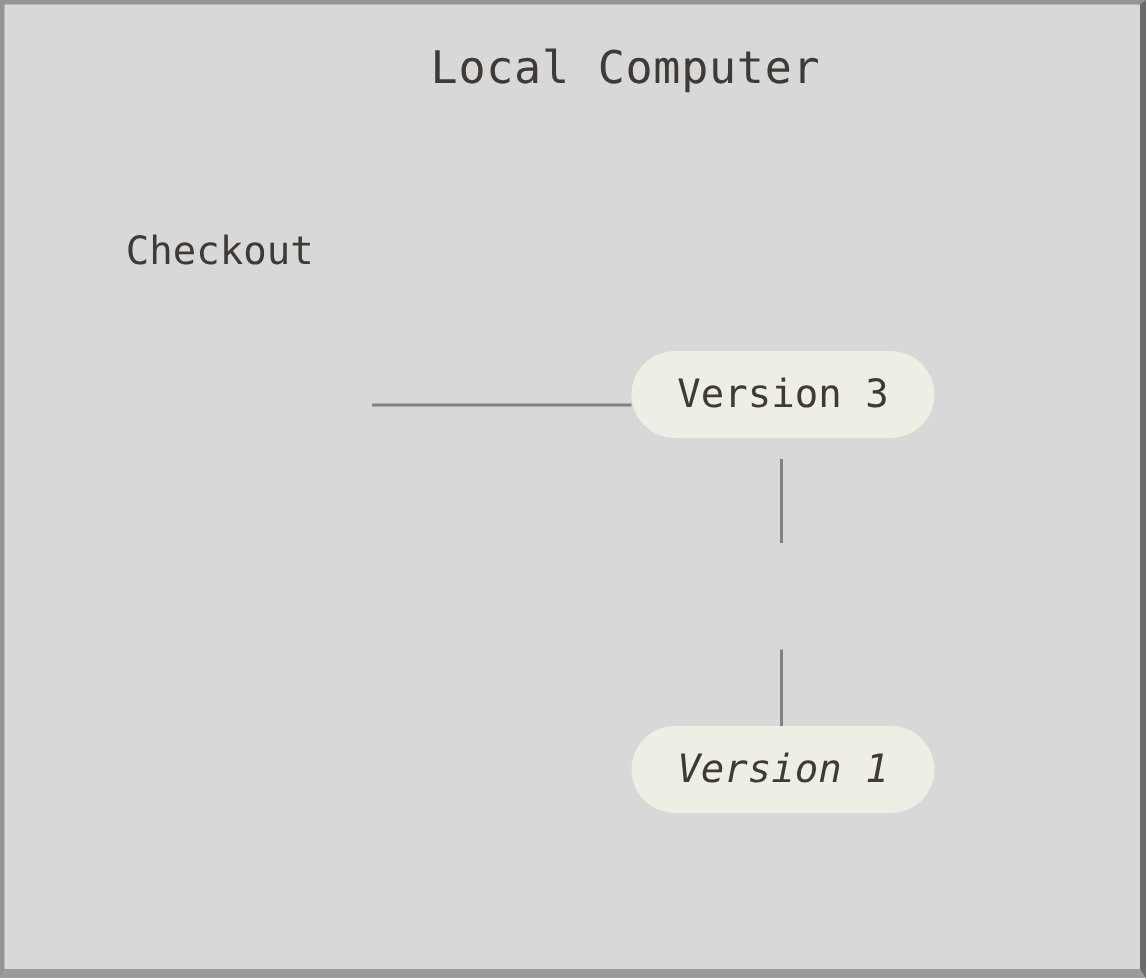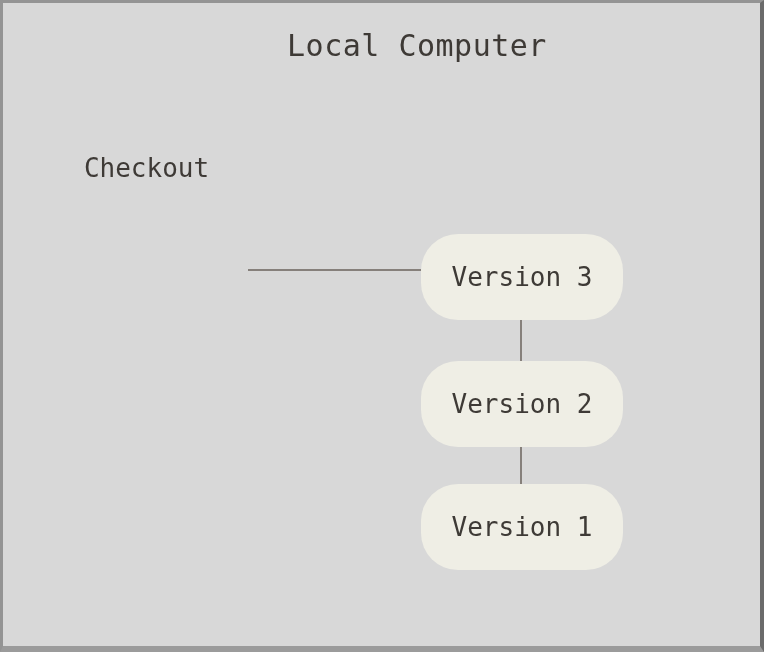--- a/index.html
+++ b/index.html
@@ -59,40 +59,40 @@
   .vdb-title{
     position:absolute;
     left:0;top:18px;width:100%;
     text-align:center;
     font-size:26px;
     line-height:1;
     color:var(--text);
   }
   .pill{
     position:absolute;
-    height:86px;
+    height:58px;
     border-radius:37px;
     display:flex;
     align-items:center;
     justify-content:center;
     font-size:26px;
     color:var(--text);
   }
   .pill-file{
     left:45px;top:234px;width:203px;height:72px;
     background:var(--file-fill);
     color:var(--file-text);
   }
   .pill-version{
     left:421px;width:202px;
     background:var(--version-fill);
   }
   .pill-v3{top:234px;}
   .pill-v2{top:361px;}
-  .pill-v1{top:484px;}
+  .pill-v1{top:484px;font-style:italic;}
   .connector{position:absolute;background:var(--connector);}
   .conn-h{left:248px;top:269px;width:173px;height:2px;}
   .conn-v1{left:520px;top:306px;width:2px;height:56px;}
   .conn-v2{left:520px;top:433px;width:2px;height:52px;}
 </style>
 </head>
 <body>
 
 <div class="frame">
   <div class="canvas">
@@ -103,18 +103,17 @@
 
     <div class="connector conn-h"></div>
 
 
     <div class="connector conn-v1"></div>
     <div class="connector conn-v2"></div>
 
 
     <div class="pill pill-version pill-v3">Version 3</div>
 
-    <div class="pill pill-version pill-v2">Version 2</div>
 
     <div class="pill pill-version pill-v1">Version 1</div>
 
   </div>
 </div>
 
 </body></html>

